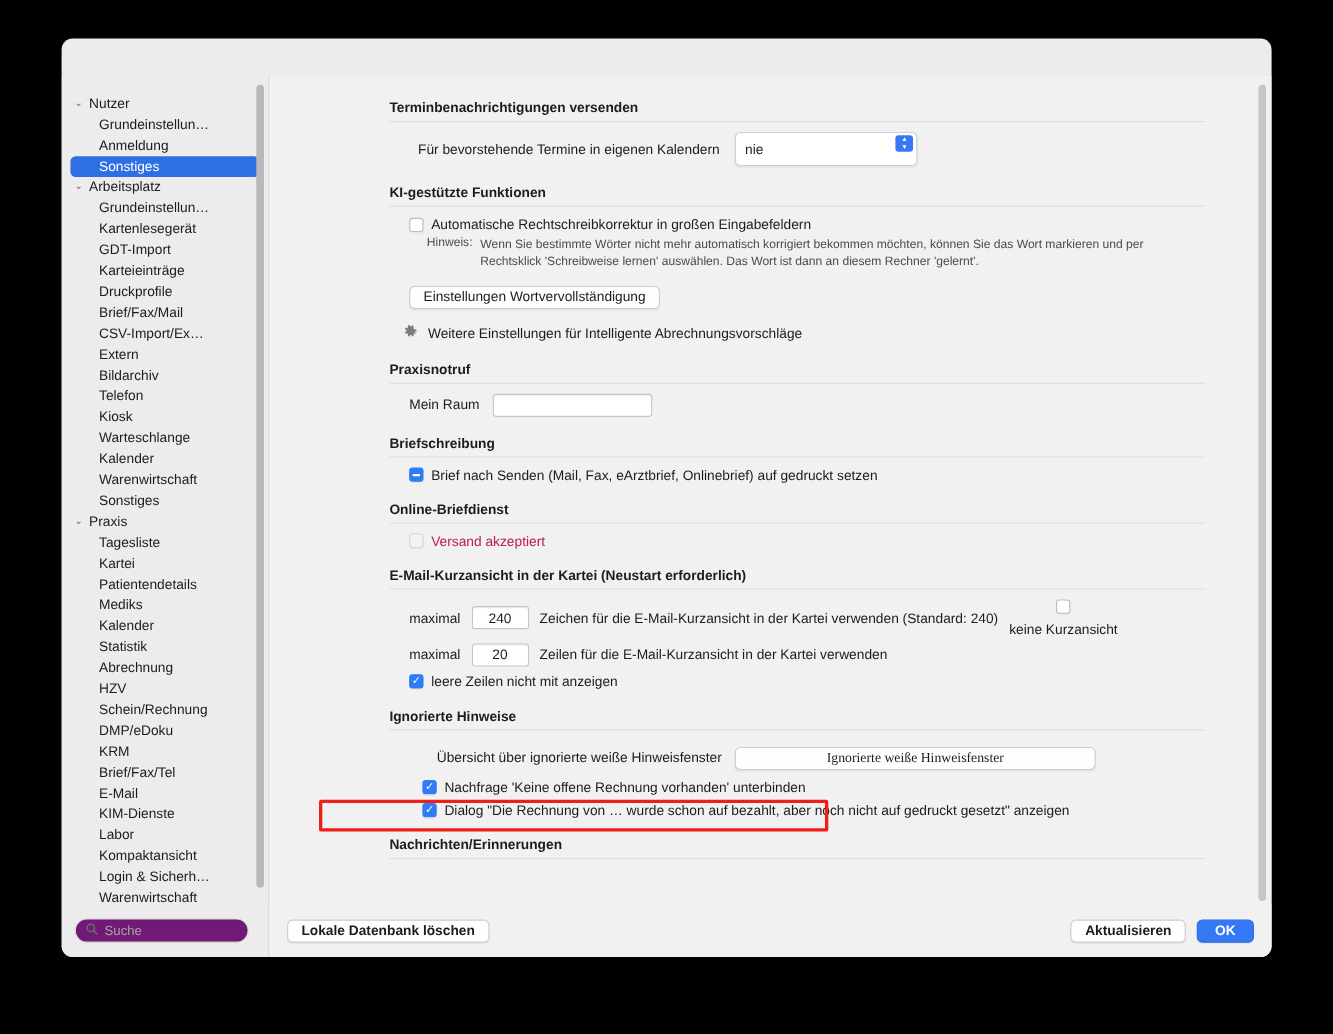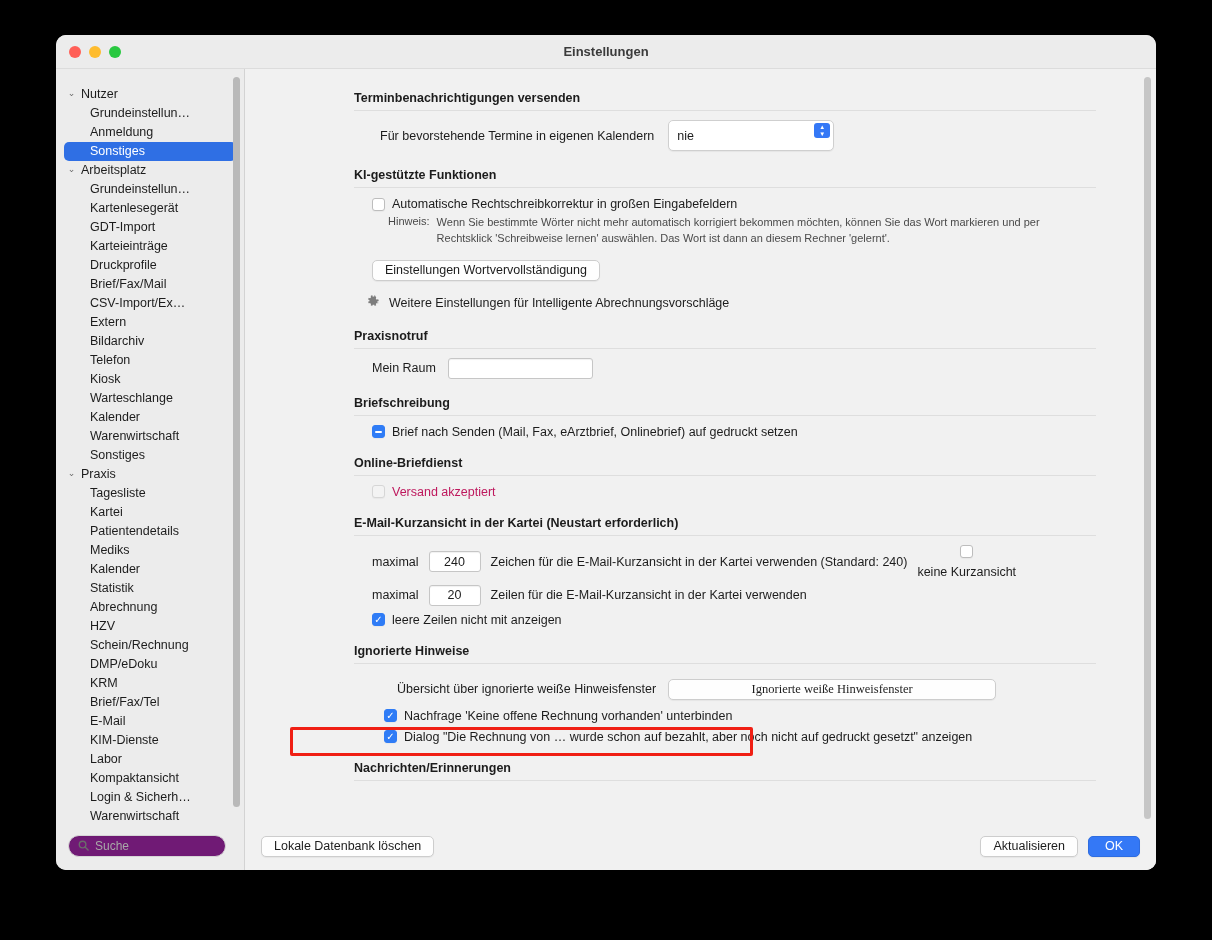--- a/index.html
+++ b/index.html
@@ -194,39 +194,32 @@
     position: absolute; left: 2px; top: 2px; width: 7px;
     height: 742px; border-radius: 4px; background: #c6c6c6;
   }
 
   
   #footer {
     position: absolute; left: 189px; right: 0; bottom: 0; height: 48px;
     background: #f1f1f1;
     display: flex; align-items: center;
     padding: 0 16px 0 16px;
+    font-weight: bold;
   }
   #footer-right { margin-left: auto; display: flex; align-items: center; gap: 10px; }
   .btn.primary {
     background: #3478f6; border-color: #2f6de0; color: #fff; min-width: 52px;
   }
 </style>
 </head>
 <body>
 
 <div id="window">
 
-  <div id="titlebar">
-    <div id="traffic">
-      <div class="tl red"></div>
-      <div class="tl yellow"></div>
-      <div class="tl green"></div>
-    </div>
-    <div id="win-title">Einstellungen</div>
-  </div>
 
   <div id="body">
 
     <div id="sidebar">
       <div id="sidebar-scroll">
         <div id="sidebar-list">
             <div class="s-item group">
               <span class="chev">⌄</span>
               <span>Nutzer</span>
             </div>

